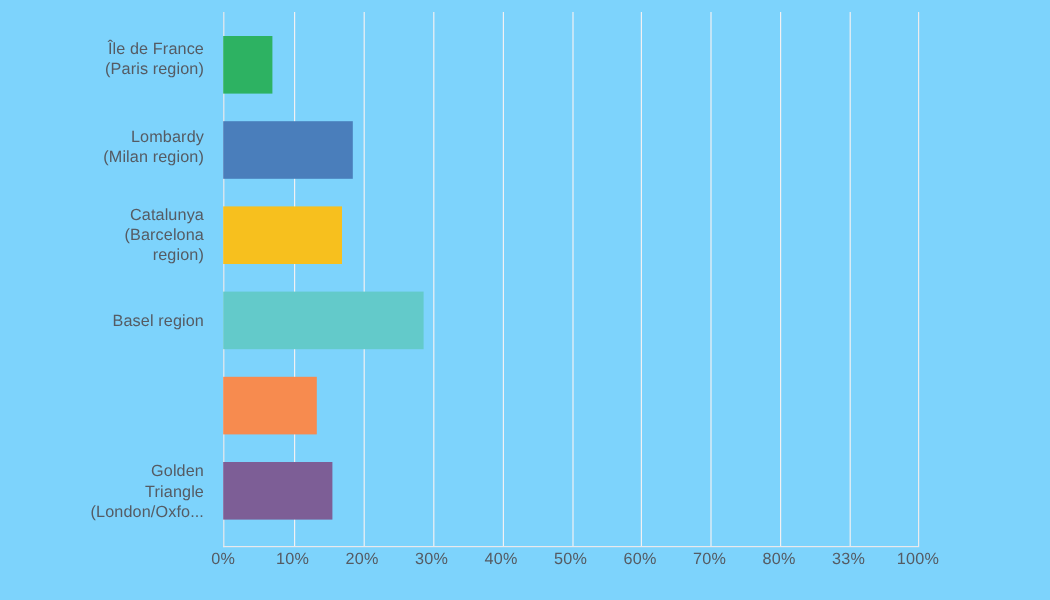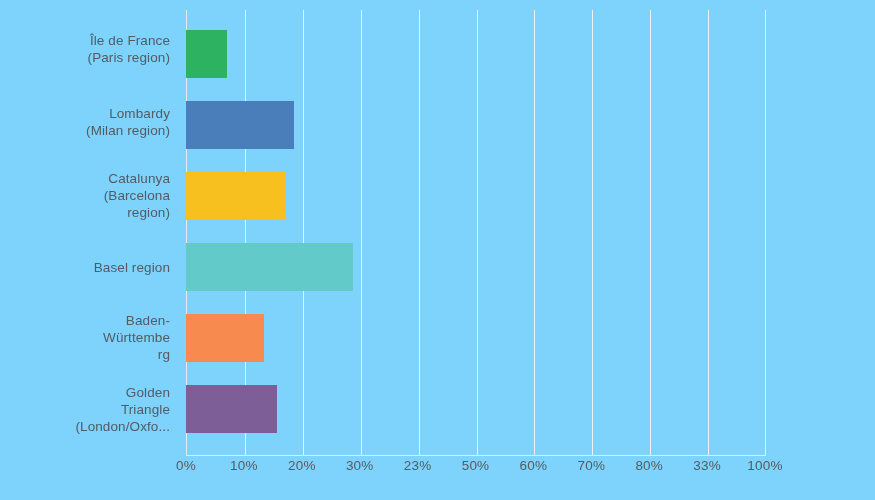--- a/index.html
+++ b/index.html
@@ -98,23 +98,20 @@
 
   <div id="category-labels">
     <div class="cat-label" style="top:32px;">Île de France
 (Paris region)</div>
     <div class="cat-label" style="top:105px;">Lombardy
 (Milan region)</div>
     <div class="cat-label" style="top:170px;padding-left:36px;">Catalunya
 (Barcelona
 region)</div>
     <div class="cat-label" style="top:259px;">Basel region</div>
-    <div class="cat-label" style="top:312px;">Baden-
-Württembe
-rg</div>
     <div class="cat-label" style="top:384px;">Golden
 Triangle
 (London/Oxfo...</div>
   </div>
 
   <div id="plot-area">
     <div class="gridline" style="left:57.9px;"></div>
     <div class="gridline" style="left:115.8px;"></div>
     <div class="gridline" style="left:173.7px;"></div>
     <div class="gridline" style="left:231.6px;"></div>
@@ -133,21 +130,21 @@
     <div class="bar" style="top: 233px; width: 166.752px; background: rgb(99, 202, 202);"></div>
     <div class="bar" style="top: 304px; width: 78.165px; background: rgb(247, 139, 79);"></div>
     <div class="bar" style="top: 375px; width: 90.903px; background: rgb(125, 94, 150);"></div>
   </div>
 
   <div id="x-tick-labels">
     <span class="x-tick" style="left:186px;">0%</span>
     <span class="x-tick" style="left:243.9px;">10%</span>
     <span class="x-tick" style="left:301.8px;">20%</span>
     <span class="x-tick" style="left:359.7px;">30%</span>
-    <span class="x-tick" style="left:417.6px;">23%</span>
+    <span class="x-tick" style="left:417.6px;">40%</span>
     <span class="x-tick" style="left:475.5px;">50%</span>
     <span class="x-tick" style="left:533.4px;text-align:center;">60%</span>
     <span class="x-tick" style="left:591.3px;">70%</span>
     <span class="x-tick" style="left:649.2px;">80%</span>
     <span class="x-tick" style="left:707.1px;">33%</span>
     <span class="x-tick" style="left:765px;">100%</span>
   </div>
 
 </div>
 

